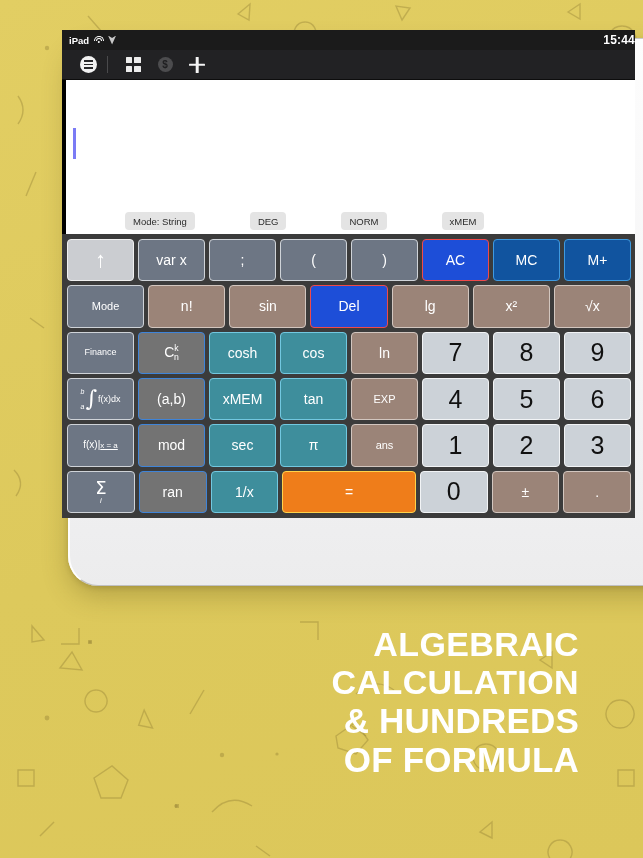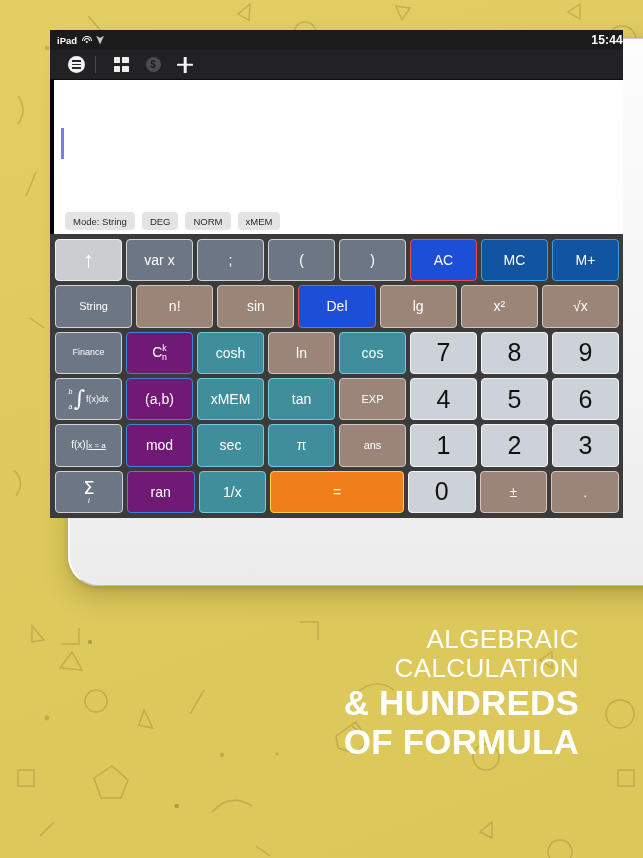--- a/index.html
+++ b/index.html
@@ -43,21 +43,21 @@
     border-radius: 50%;
     background: #f7f7f8;
     border: 2.2px solid;
     border-color: #6e6e6e #b9b9b9 #d8d8d8 #9a9a9a;
     box-shadow: inset 0 0 2px rgba(0,0,0,.18);
   }
 
   
   #screen {
     position: absolute;
-    left: 50px; top: 30px;
+    left: 62px; top: 30px;
     width: 573px; height: 488px;
     background: #000;
     overflow: hidden;
   }
 
   
   #statusbar {
     height: 20px;
     background: #1b1b1b;
     display: flex; align-items: center;
@@ -120,20 +120,21 @@
     display:flex; align-items:center; gap:7px;
     padding-left: 11px;
     border-left: 4px solid #000;
   }
   .chip {
     background:#e4e4e4; color:#2b2b2b;
     border-radius:4px;
     font-size:9.5px;
     padding: 3.5px 8px;
     white-space:nowrap;
+    margin-left:48px;
   }
 
   
   #keypad {
     background:#3b3b3b;
     padding: 5px 4px 5px 5px;
     display:flex; flex-direction:column; gap:4px;
     height: 284px;
   }
   .krow { display:flex; gap:4px; flex:1; }
@@ -149,21 +150,21 @@
     user-select:none;
     overflow:hidden;
   }
   .key.wide2 { flex: 2 1 0; }
 
   
   .k-shift { background:#cbcdd1; border-color:#f0f0f0; color:#fff; }
   .k-slate { background:#6d7684; border-color:#cfd3d8; }
   .k-tan   { background:#9b8478; border-color:#d2c6bf; }
   .k-teal  { background:#3e8e9c; border-color:#72c8e0; }
-  .k-navy  { background:#701a75; border-color:#3f84d8; }
+  .k-navy  { background:#737373; border-color:#3f84d8; }
   .k-red   { background:#1d4ed8; border-color:#f04a4a; }
   .k-blue  { background:#11549f; border-color:#3f9ae0; }
   .k-num   { background:#ccd2d8; border-color:#f2f4f6; color:#111; font-size:25px; font-weight:500; }
   .k-eq    { background:#ef7d1a; border-color:#ffd24a; }
 
   .key.small { font-size: 11px; }
   .key.tiny  { font-size: 9px; }
   .arrow-glyph { color:#fff; font-size:22px; line-height:1; }
 
   sup { font-size:.62em; vertical-align: super; }
@@ -179,21 +180,21 @@
   .glyph-sum .idx { font-size:7.5px; font-style:italic; }
   .glyph-eval { font-size:10px; }
   .glyph-eval .sub2 { font-size:8px;text-decoration:underline; }
 
   
   #copy {
     position:absolute; right: 64px; top: 625px;
     text-align: right; color:#fff;
     line-height: 1.12;
   }
-  .copy-light { font-size: 26px; font-weight: 400; letter-spacing: .4px; display:block; }
+  .copy-light { font-size: 34px; font-weight: 700; letter-spacing: .4px; display:block; }
   .copy-bold  { font-size: 35px; font-weight: bold; letter-spacing: .2px; display:block; }
 </style>
 </head>
 <body>
 
 <div id="bg">
   <svg id="bg-shapes" viewBox="0 0 643 858" width="643" height="858">
     <g fill="none" stroke="rgba(150,132,55,0.42)" stroke-width="1.4">
       <path d="M88 16 l14 16"></path>
       <path d="M18 96 q10 14 0 28"></path>
@@ -321,21 +322,21 @@
         </div>
         <div class="key k-blue">
           <span>MC</span>
         </div>
         <div class="key k-blue">
           <span>M+</span>
         </div>
       </div>
       <div class="krow">
         <div class="key k-slate small">
-          <span>String</span>
+          <span>Mode</span>
         </div>
         <div class="key k-tan">
           <span>n!</span>
         </div>
         <div class="key k-tan">
           <span>sin</span>
         </div>
         <div class="key k-red">
           <span>Del</span>
         </div>
@@ -352,25 +353,25 @@
       <div class="krow">
         <div class="key k-slate tiny">
           <span>Finance</span>
         </div>
         <div class="key k-navy">
           <span>C<sup>k</sup><sub style="margin-left:-.55em">n</sub></span>
         </div>
         <div class="key k-teal">
           <span>cosh</span>
         </div>
+        <div class="key k-teal">
+          <span>cos</span>
+        </div>
         <div class="key k-tan">
           <span>ln</span>
-        </div>
-        <div class="key k-teal">
-          <span>cos</span>
         </div>
         <div class="key k-num">
           <span>7</span>
         </div>
         <div class="key k-num">
           <span>8</span>
         </div>
         <div class="key k-num">
           <span>9</span>
         </div>

